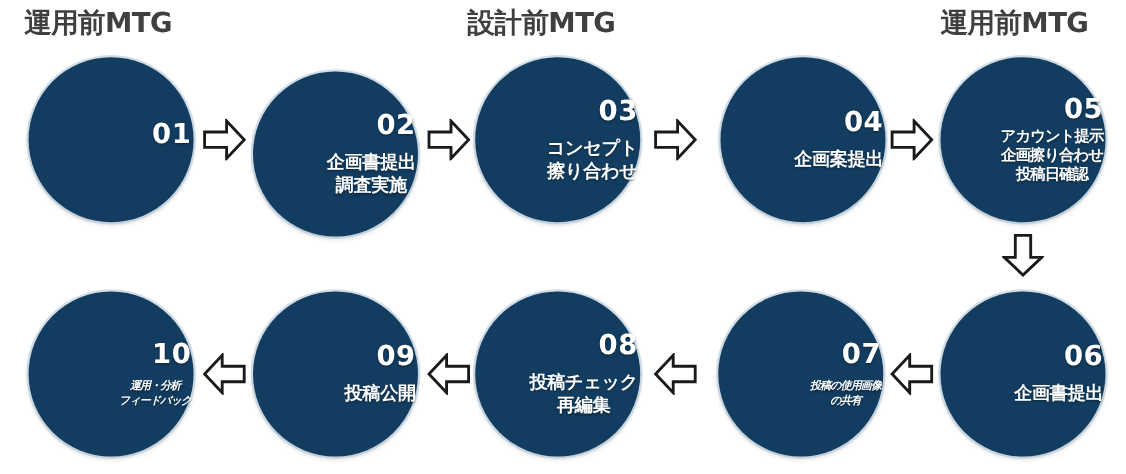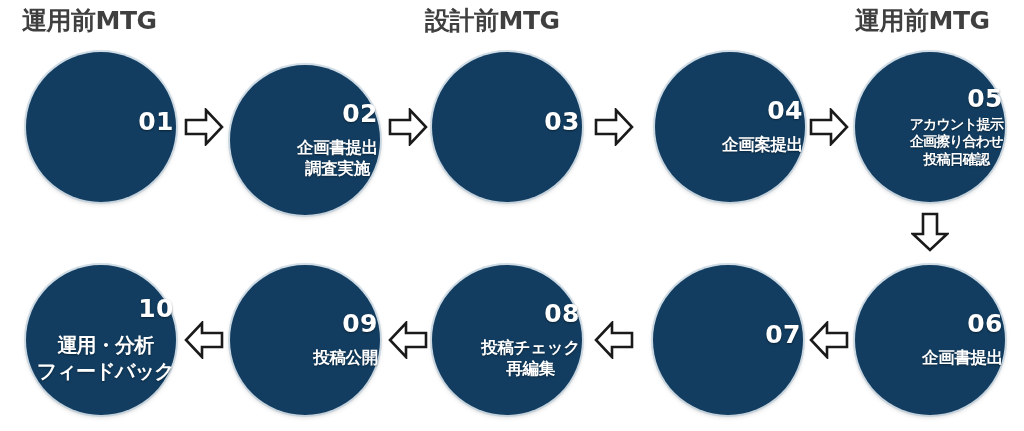--- a/index.html
+++ b/index.html
@@ -56,22 +56,23 @@
     color: #ffffff;
     font-size: 16.5px;
     font-weight: bold;
     line-height: 1.30;
     text-align: center;
     white-space: pre-line;
     text-shadow: 0 1px 2px rgba(0,0,0,0.4);
     letter-spacing: -0.3px;
   }
   .step-label.compact {
-    font-size: 20px;
+    font-size: 10px;
     letter-spacing: -0.8px;
+    font-style: italic;
   }
   .step-label.tiny {
     font-size: 14px;
     letter-spacing: -0.9px;
     line-height: 1.24;
   }
   .step.three-line .step-num { margin-bottom: 5px; }
 
   
   .arrow {
@@ -94,37 +95,41 @@
 <div class="step" style="left: 26px; top: 52px;">
     <div class="step-num">01</div>
   </div>
 <div class="step" style="left: 230px; top: 65px;">
     <div class="step-num">02</div>
     <div class="step-label">企画書提出
 調査実施</div>
   </div>
 <div class="step" style="left: 432px; top: 52px;">
     <div class="step-num">03</div>
+    <div class="step-label">コンセプト
+擦り合わせ</div>
   </div>
 <div class="step" style="left: 655px; top: 52px;">
     <div class="step-num">04</div>
     <div class="step-label">企画案提出</div>
   </div>
 <div class="step three-line" style="left: 855px; top: 52px;">
     <div class="step-num">05</div>
     <div class="step-label tiny">アカウント提示
 企画擦り合わせ
 投稿日確認</div>
   </div>
 <div class="step" style="left: 855px; top: 265px;">
     <div class="step-num">06</div>
     <div class="step-label">企画書提出</div>
   </div>
 <div class="step" style="left: 653px; top: 265px;">
     <div class="step-num">07</div>
+    <div class="step-label compact">投稿の使用画像
+の共有</div>
   </div>
 <div class="step" style="left: 432px; top: 265px;">
     <div class="step-num">08</div>
     <div class="step-label">投稿チェック
 再編集</div>
   </div>
 <div class="step" style="left: 230px; top: 265px;">
     <div class="step-num">09</div>
     <div class="step-label">投稿公開</div>
   </div>

